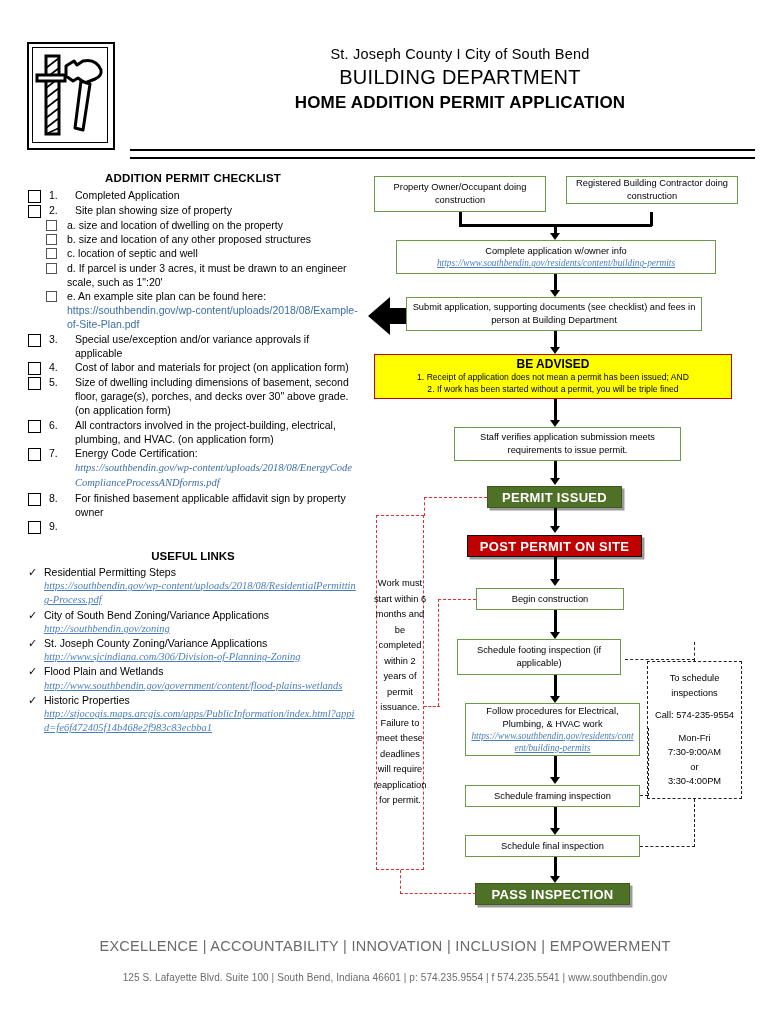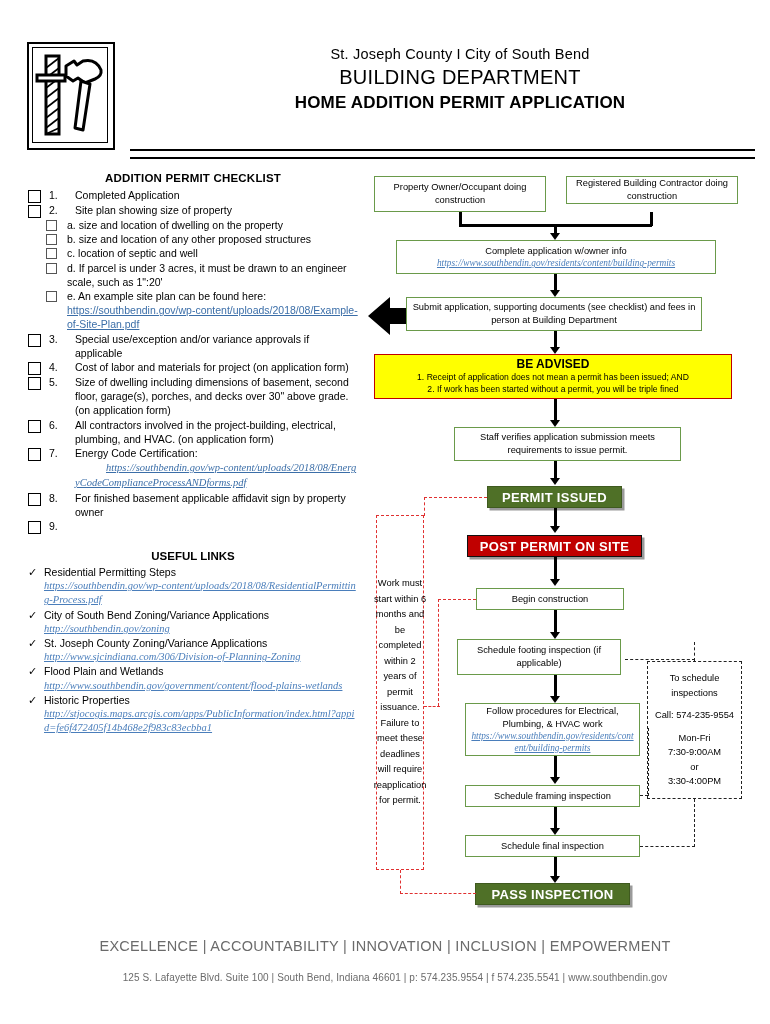--- a/index.html
+++ b/index.html
@@ -20,22 +20,22 @@
 
   
   .left-col{position:absolute;left:28px;top:172px;width:330px;}
   .sec-title{text-align:center;font-weight:bold;font-size:11.5px;margin:0 0 4px 0;letter-spacing:.2px;}
   .row{position:relative;display:flex;align-items:flex-start;margin-bottom:0px;}
   .cb{flex:0 0 auto;width:11px;height:11px;border:1.6px solid #000;background:#fff;
       margin-top:2px;}
   .cb.sm{width:9px;height:9px;border:1.4px solid #555;}
   .num{flex:0 0 auto;width:22px;text-align:left;font-size:10.5px;line-height:14.2px;padding-left:8px;}
   .txt{flex:1 1 auto;font-size:10.5px;line-height:14.2px;padding-left:4px;}
-  .lnk{color:#3b6ea8;text-decoration:underline;word-break:break-all;}
-  .lnk.serif{font-family:"Liberation Serif",serif;font-style:italic;font-size:10.5px;margin-left:31px;}
+  .lnk{color:#3b6ea8;word-break:break-all;}
+  .lnk.serif{font-family:"Liberation Serif",serif;font-style:italic;font-size:10.5px;}
   .indent-a{margin-left:18px;}
   .chk-row{display:flex;align-items:flex-start;margin-bottom:0;}
   .tick{flex:0 0 auto;width:14px;font-size:11px;line-height:14.2px;color:#000;}
   .ul-title{text-align:center;font-weight:bold;font-size:11.5px;margin:16px 0 3px 0;}
   .link-it{font-family:"Liberation Serif",serif;font-style:italic;color:#4a7ebb;
            text-decoration:underline;font-size:10.5px;line-height:14.2px;word-break:break-all;display:block;}
 
   
   .flow{position:absolute;left:362px;top:176px;width:398px;height:740px;}
   .node{position:absolute;box-sizing:border-box;border:1.3px solid #6a9a4a;background:#fff;

